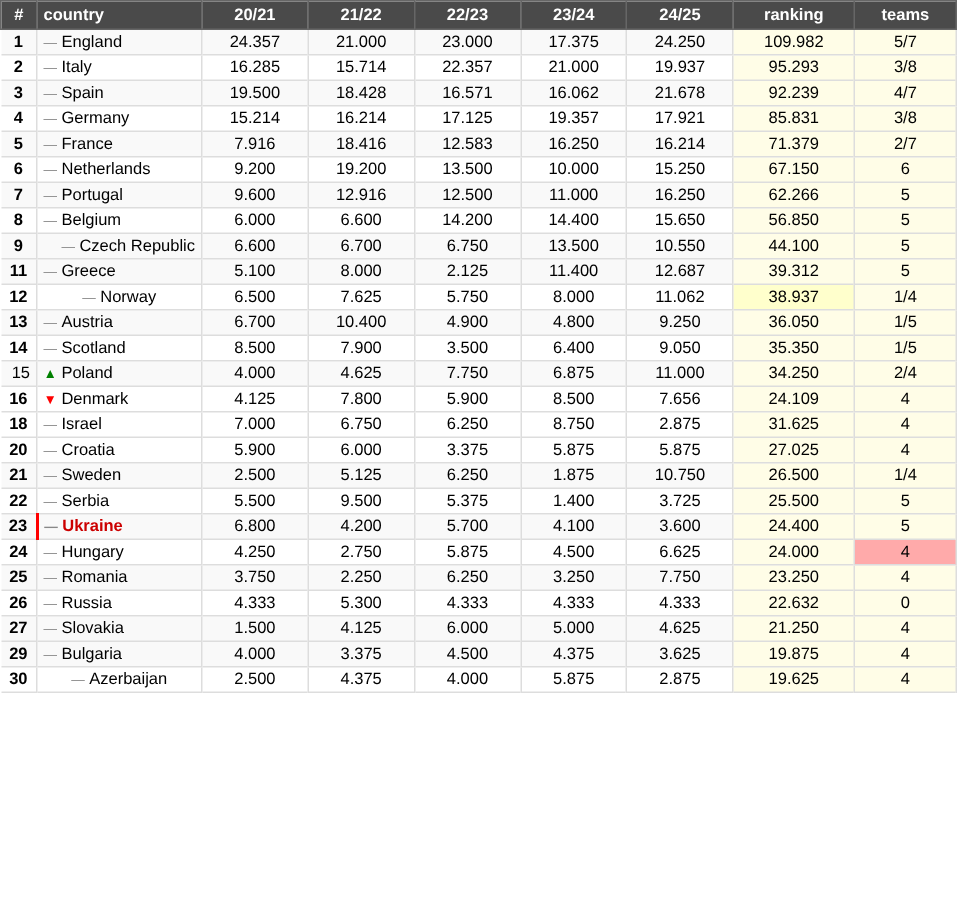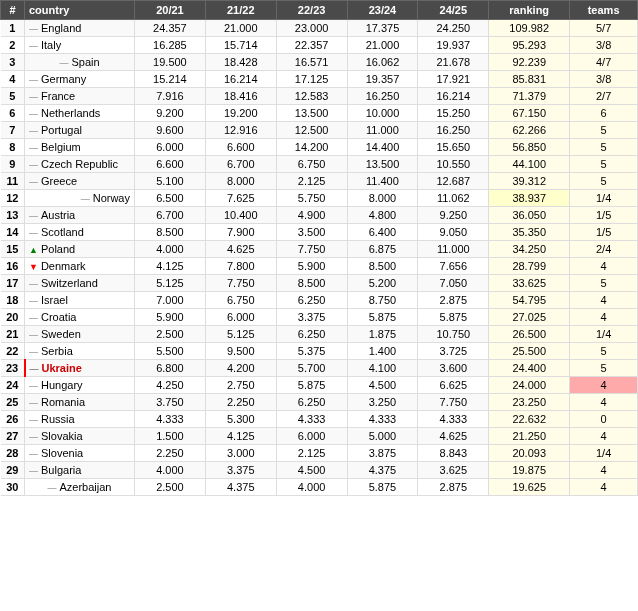--- a/index.html
+++ b/index.html
@@ -85,21 +85,21 @@
     <td>16.285</td>
     <td>15.714</td>
     <td>22.357</td>
     <td>21.000</td>
     <td>19.937</td>
     <td style="background:#fffde7;">95.293</td>
     <td style="background:#fffde7;">3/8</td>
   </tr>
       <tr style="background: rgb(249, 249, 249);">
     <td style="text-align:center;font-weight:bold;">3</td>
-    <td style="text-align:center;">
+    <td style="text-align:left;">
       <span style="margin-right:3px;font-size:9px;"><span style="color:#888">—</span></span>Spain
     </td>
     <td>19.500</td>
     <td>18.428</td>
     <td>16.571</td>
     <td>16.062</td>
     <td>21.678</td>
     <td style="background:#fffde7;">92.239</td>
     <td style="background:#fffde7;">4/7</td>
   </tr>
@@ -163,21 +163,21 @@
     <td>6.000</td>
     <td>6.600</td>
     <td>14.200</td>
     <td>14.400</td>
     <td>15.650</td>
     <td style="background:#fffde7;">56.850</td>
     <td style="background:#fffde7;">5</td>
   </tr>
       <tr style="background: rgb(249, 249, 249);">
     <td style="text-align:center;font-weight:bold;">9</td>
-    <td style="text-align:left;">
+    <td style="text-align:right;">
       <span style="margin-right:3px;font-size:9px;"><span style="color:#888">—</span></span>Czech Republic
     </td>
     <td>6.600</td>
     <td>6.700</td>
     <td>6.750</td>
     <td>13.500</td>
     <td>10.550</td>
     <td style="background:#fffde7;">44.100</td>
     <td style="background:#fffde7;">5</td>
   </tr>
@@ -189,21 +189,21 @@
     <td>5.100</td>
     <td>8.000</td>
     <td>2.125</td>
     <td>11.400</td>
     <td>12.687</td>
     <td style="background:#fffde7;">39.312</td>
     <td style="background:#fffde7;">5</td>
   </tr>
       <tr style="background: rgb(255, 255, 255);">
     <td style="text-align:center;font-weight:bold;">12</td>
-    <td style="text-align:right;">
+    <td style="text-align:center;">
       <span style="margin-right:3px;font-size:9px;"><span style="color:#888">—</span></span>Norway
     </td>
     <td>6.500</td>
     <td>7.625</td>
     <td>5.750</td>
     <td>8.000</td>
     <td>11.062</td>
     <td style="background:#ffffcc;">38.937</td>
     <td style="background:#fffde7;">1/4</td>
   </tr>
@@ -227,21 +227,21 @@
     </td>
     <td>8.500</td>
     <td>7.900</td>
     <td>3.500</td>
     <td>6.400</td>
     <td>9.050</td>
     <td style="background:#fffde7;">35.350</td>
     <td style="background:#fffde7;">1/5</td>
   </tr>
       <tr style="background: rgb(249, 249, 249);">
-    <td style="text-align:center;font-weight:bold;">15</td>
+    <td style="text-align:right;font-weight:normal;">15</td>
     <td style="text-align:left;">
       <span style="margin-right:3px;font-size:9px;"><span style="color:green;font-size:9px">▲</span></span>Poland
     </td>
     <td>4.000</td>
     <td>4.625</td>
     <td>7.750</td>
     <td>6.875</td>
     <td>11.000</td>
     <td style="background:#fffde7;">34.250</td>
     <td style="background:#fffde7;">2/4</td>
@@ -249,47 +249,34 @@
       <tr style="background: rgb(255, 255, 255);">
     <td style="text-align:center;font-weight:bold;">16</td>
     <td style="text-align:left;">
       <span style="margin-right:3px;font-size:9px;"><span style="color:red;font-size:9px">▼</span></span>Denmark
     </td>
     <td>4.125</td>
     <td>7.800</td>
     <td>5.900</td>
     <td>8.500</td>
     <td>7.656</td>
-    <td style="background:#fffde7;">28.799</td>
-    <td style="background:#fffde7;">4</td>
-  </tr>
-      <tr style="background: rgb(249, 249, 249);">
-    <td style="text-align:center;font-weight:bold;">17</td>
-    <td style="text-align:left;">
-      <span style="margin-right:3px;font-size:9px;"><span style="color:#888">—</span></span>Switzerland
-    </td>
-    <td>5.125</td>
-    <td>7.750</td>
-    <td>8.500</td>
-    <td>5.200</td>
-    <td>7.050</td>
-    <td style="background:#fffde7;">33.625</td>
-    <td style="background:#fffde7;">5</td>
+    <td style="background:#fffde7;">24.109</td>
+    <td style="background:#fffde7;">4</td>
   </tr>
       <tr style="background: rgb(255, 255, 255);">
     <td style="text-align:center;font-weight:bold;">18</td>
     <td style="text-align:left;">
       <span style="margin-right:3px;font-size:9px;"><span style="color:#888">—</span></span>Israel
     </td>
     <td>7.000</td>
     <td>6.750</td>
     <td>6.250</td>
     <td>8.750</td>
     <td>2.875</td>
-    <td style="background:#fffde7;">54.795</td>
+    <td style="background:#fffde7;">31.625</td>
     <td style="background:#fffde7;">4</td>
   </tr>
       <tr style="background: rgb(255, 255, 255);">
     <td style="text-align:center;font-weight:bold;">20</td>
     <td style="text-align:left;">
       <span style="margin-right:3px;font-size:9px;"><span style="color:#888">—</span></span>Croatia
     </td>
     <td>5.900</td>
     <td>6.000</td>
     <td>3.375</td>
@@ -382,33 +369,20 @@
       <span style="margin-right:3px;font-size:9px;"><span style="color:#888">—</span></span>Slovakia
     </td>
     <td>1.500</td>
     <td>4.125</td>
     <td>6.000</td>
     <td>5.000</td>
     <td>4.625</td>
     <td style="background:#fffde7;">21.250</td>
     <td style="background:#fffde7;">4</td>
   </tr>
-      <tr style="background: rgb(255, 255, 255);">
-    <td style="text-align:center;font-weight:bold;">28</td>
-    <td style="text-align:left;">
-      <span style="margin-right:3px;font-size:9px;"><span style="color:#888">—</span></span>Slovenia
-    </td>
-    <td>2.250</td>
-    <td>3.000</td>
-    <td>2.125</td>
-    <td>3.875</td>
-    <td>8.843</td>
-    <td style="background:#fffde7;">20.093</td>
-    <td style="background:#fffde7;">1/4</td>
-  </tr>
       <tr style="background: rgb(249, 249, 249);">
     <td style="text-align:center;font-weight:bold;">29</td>
     <td style="text-align:left;">
       <span style="margin-right:3px;font-size:9px;"><span style="color:#888">—</span></span>Bulgaria
     </td>
     <td>4.000</td>
     <td>3.375</td>
     <td>4.500</td>
     <td>4.375</td>
     <td>3.625</td>

